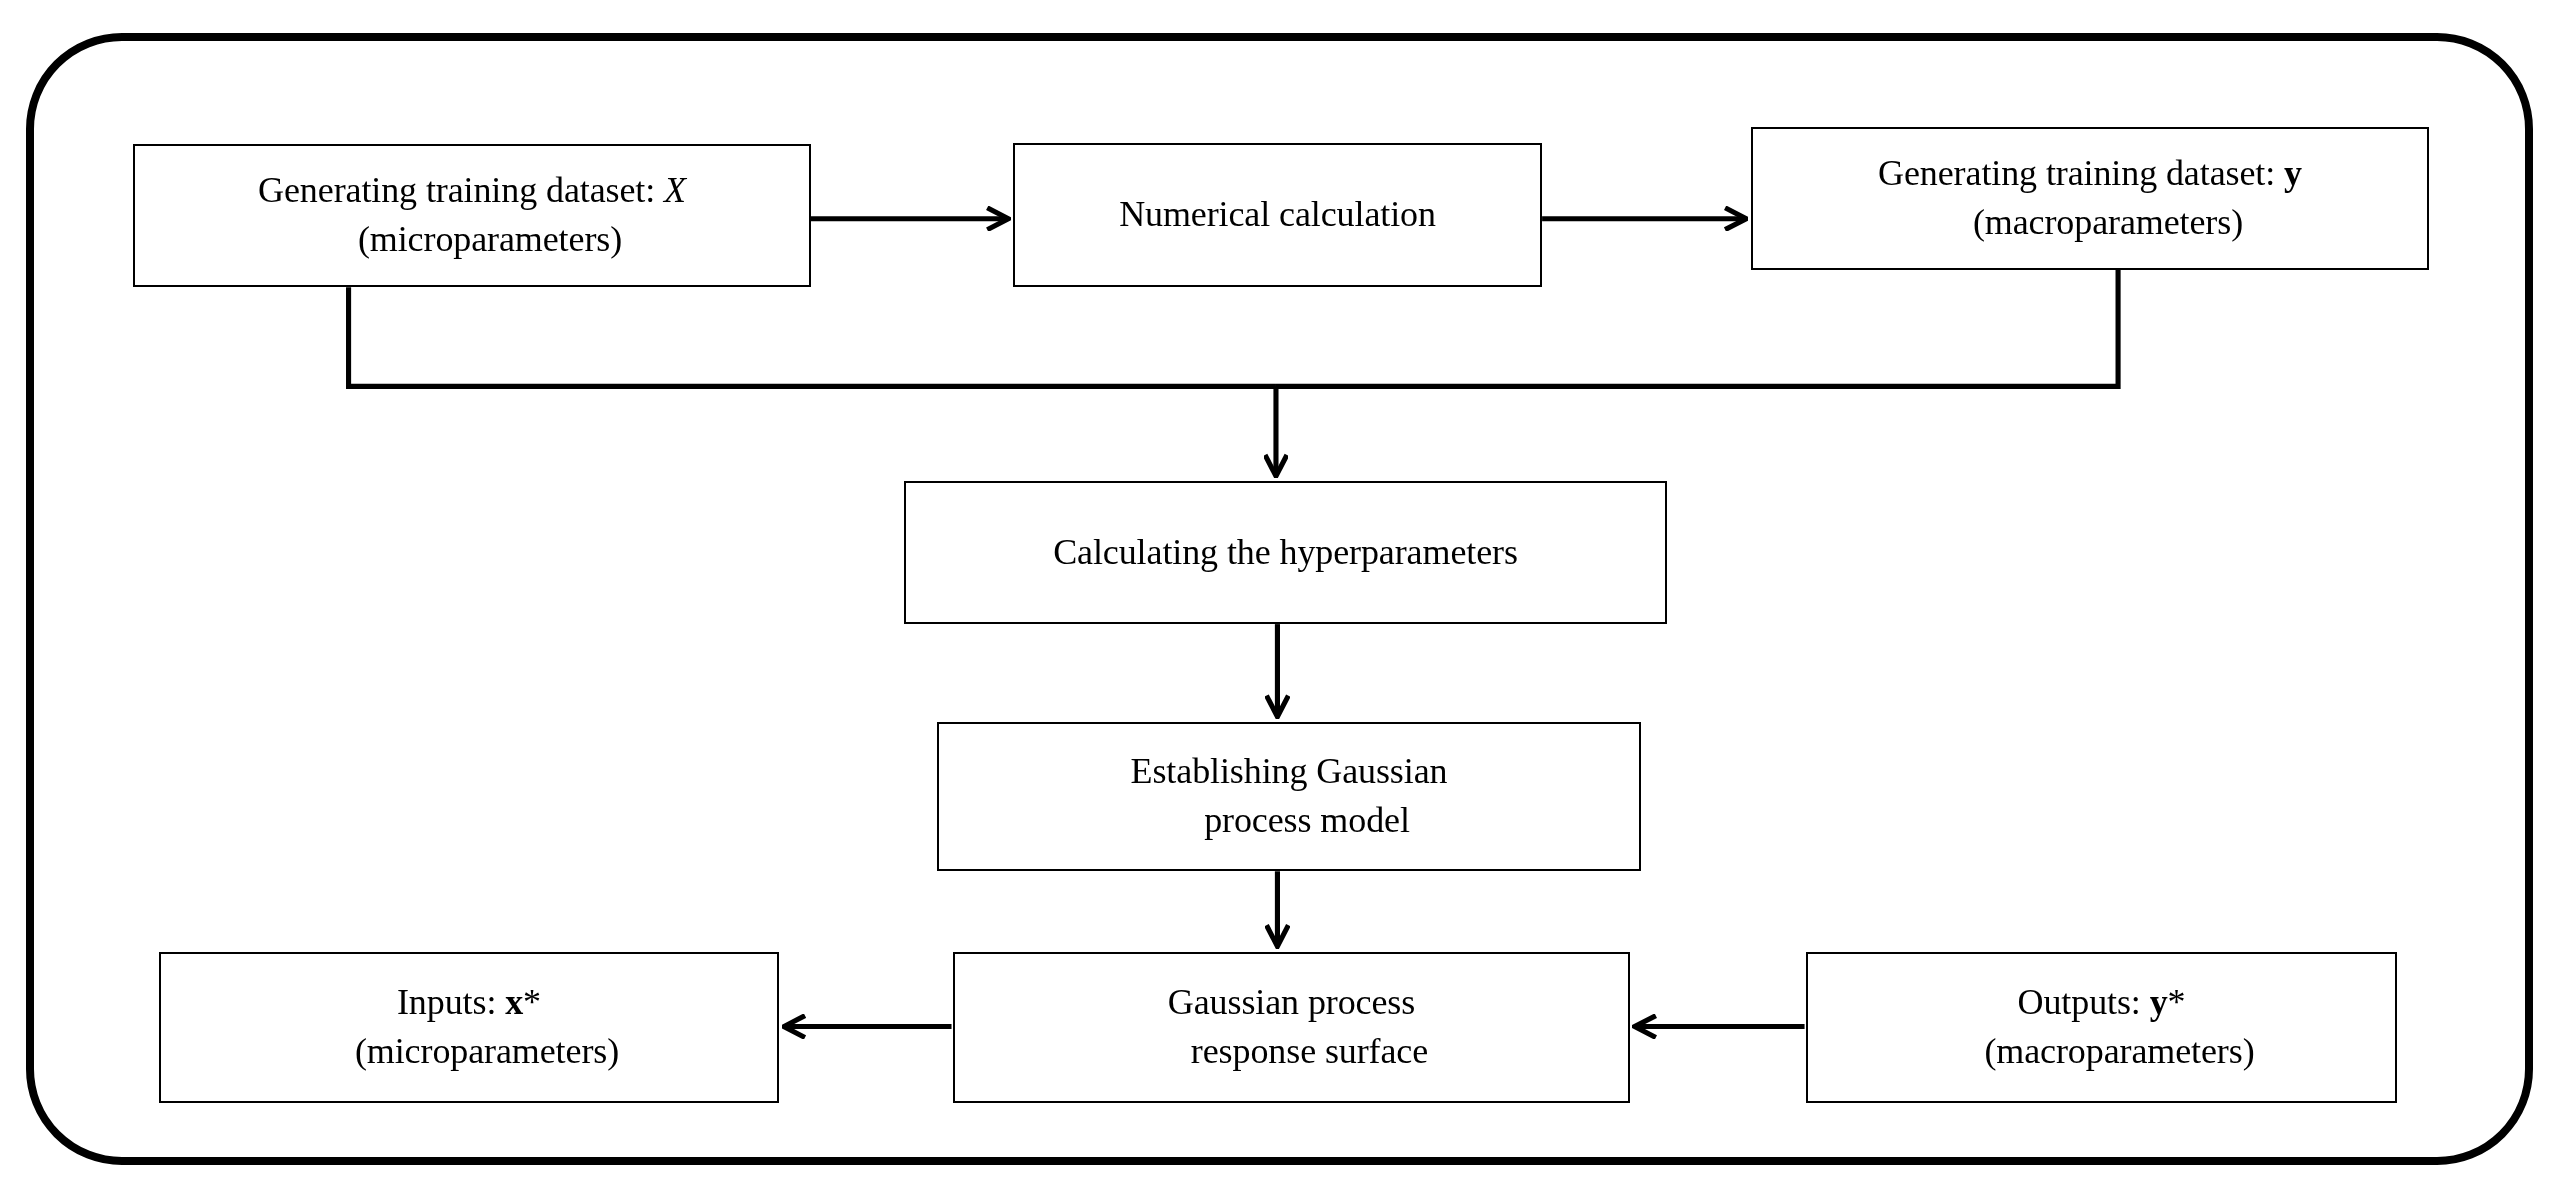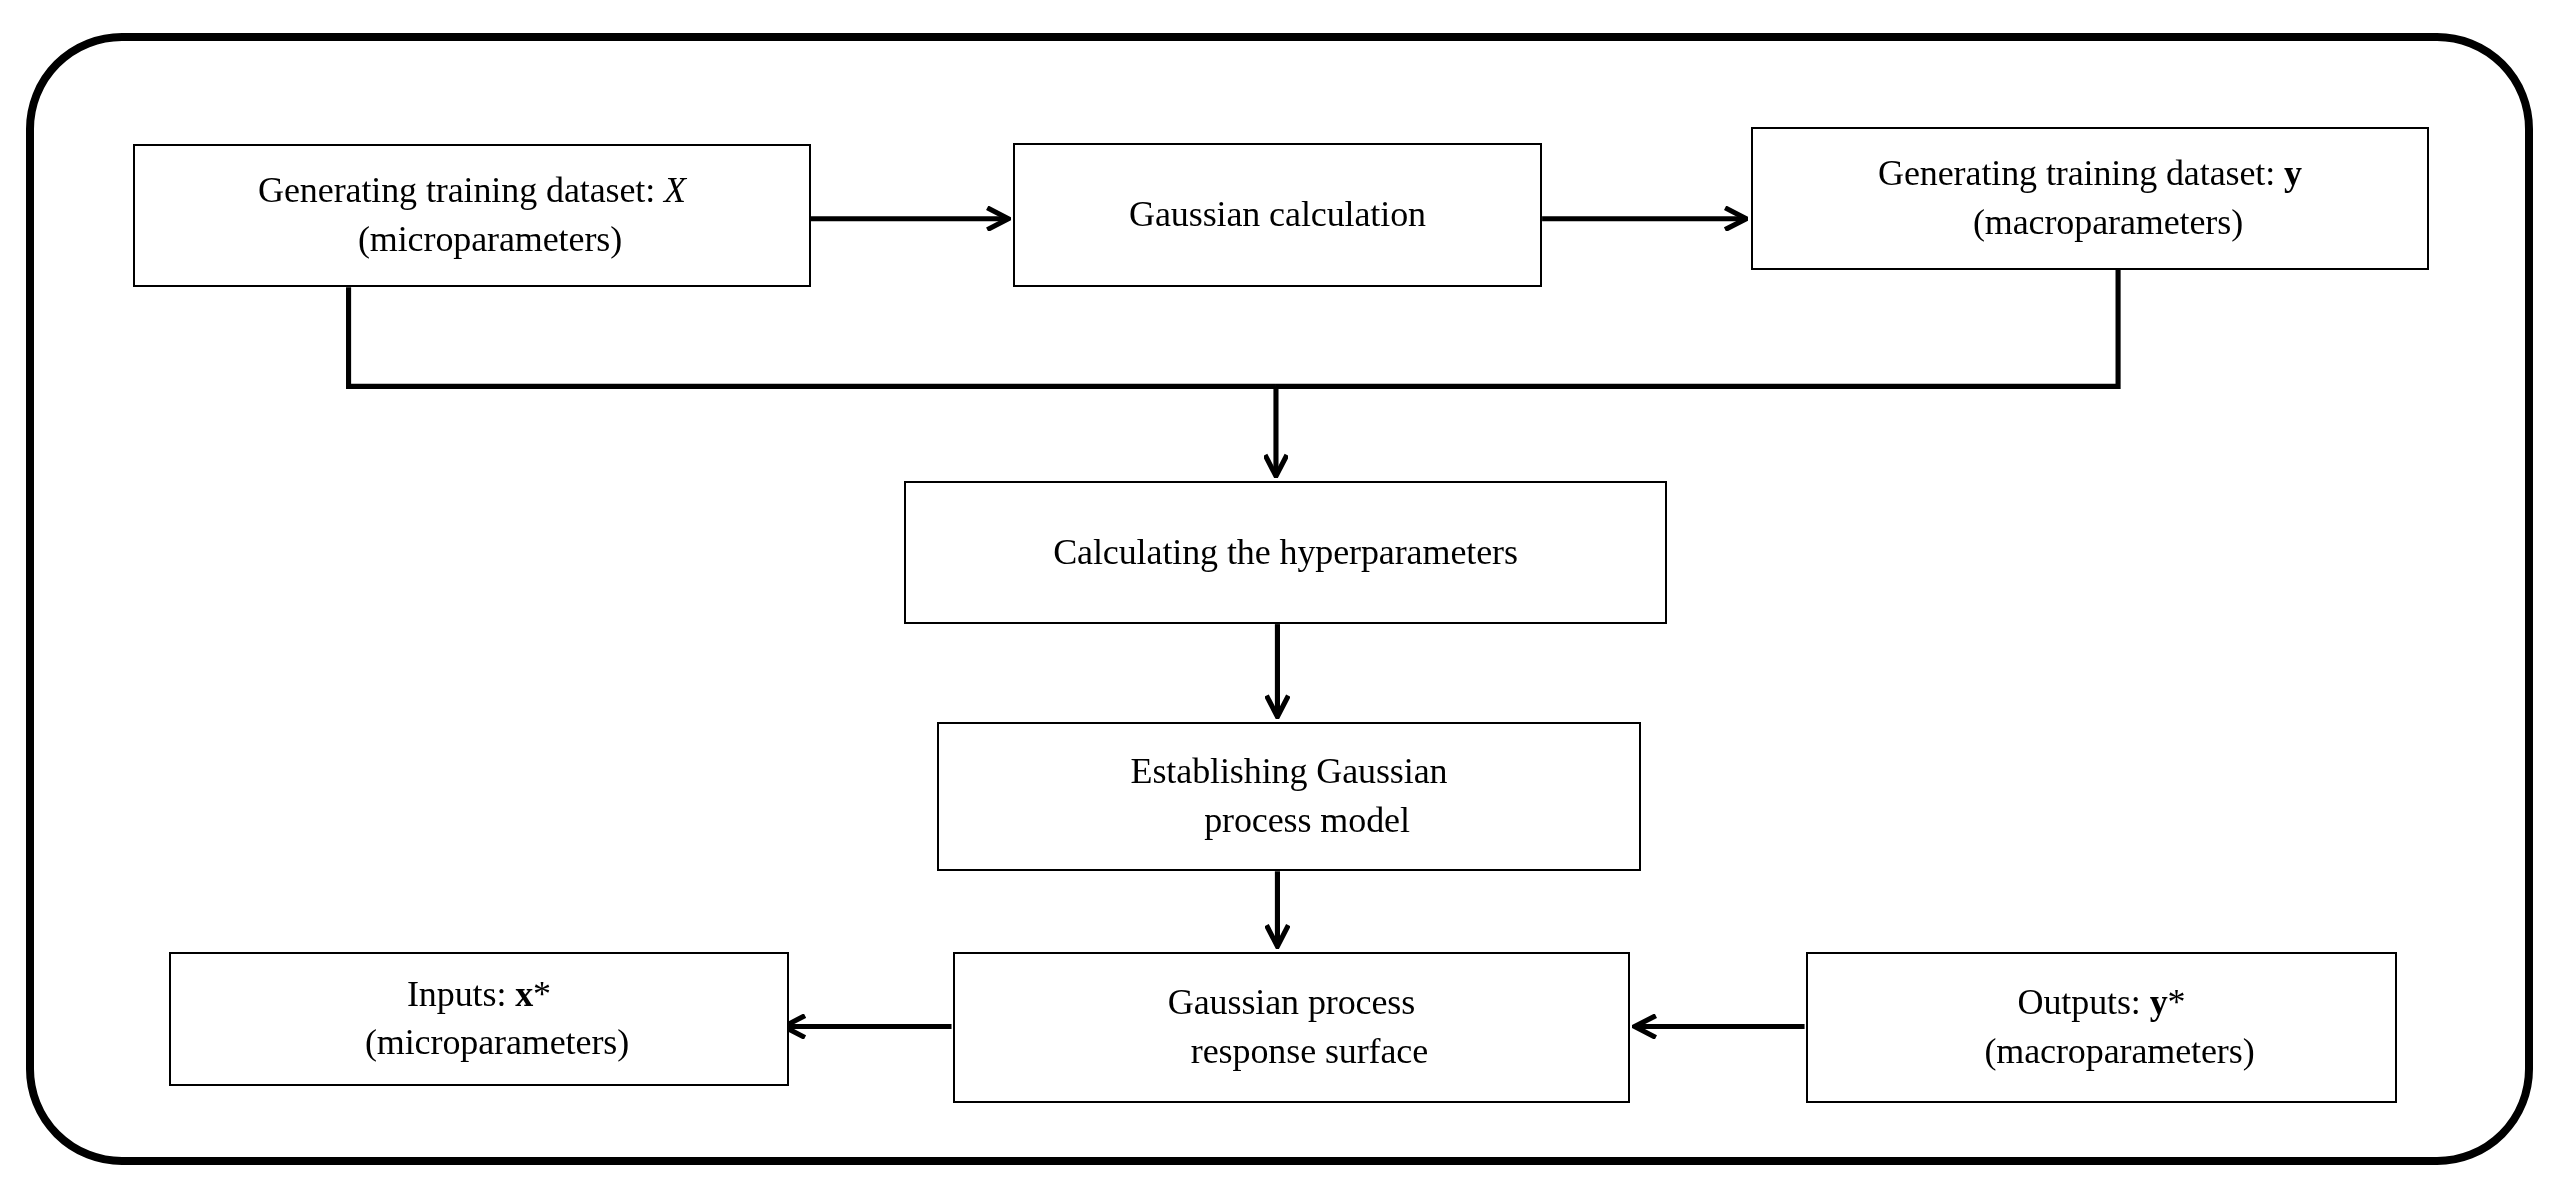--- a/index.html
+++ b/index.html
@@ -62,21 +62,21 @@
   }
   .it { font-style: italic; }
   .bd { font-weight: bold; font-style: normal; }
 
   
   #node-train-x      { left: 133px;  top: 144px;  width: 678px;  height: 143px; }
   #node-numerical    { left: 1013px; top: 143px;  width: 529px;  height: 144px; }
   #node-train-y      { left: 1751px; top: 127px;  width: 678px;  height: 143px; }
   #node-hyper        { left: 904px; top: 481px;  width: 763px; height: 143px; }
   #node-establish    { left: 937px; top: 722px;  width: 704px;  height: 149px; }
-  #node-inputs       { left: 169px;  top: 952px; width: 620px;  height: 134px; }
+  #node-inputs       { left: 159px;  top: 952px; width: 620px;  height: 151px; }
   #node-response     { left: 953px; top: 952px; width: 677px;  height: 151px; }
   #node-outputs      { left: 1806px; top: 952px; width: 591px;  height: 151px; justify-content: center; }
 </style>
 </head>
 <body>
 
 <div id="canvas">
 
   <div class="outer-frame"></div>
 
@@ -129,21 +129,21 @@
       <line x1="2475" y1="1408" x2="2243" y2="1408" stroke="#000" stroke-width="7" marker-end="url(#arrowL)"></line>
     </g>
   </svg>
 
   <div class="node" id="node-train-x">
     <span class="line"><span>Generating training dataset: </span><span class="it">X</span></span>
     <span class="line line-2">(microparameters)</span>
   </div>
 
   <div class="node" id="node-numerical">
-    <span class="line">Gaussian calculation</span>
+    <span class="line">Numerical calculation</span>
   </div>
 
   <div class="node" id="node-train-y">
     <span class="line"><span>Generating training dataset: </span><span class="bd">y</span></span>
     <span class="line line-2">(macroparameters)</span>
   </div>
 
   <div class="node" id="node-establish">
     <span class="line">Establishing Gaussian</span>
     <span class="line line-2">process model</span>

